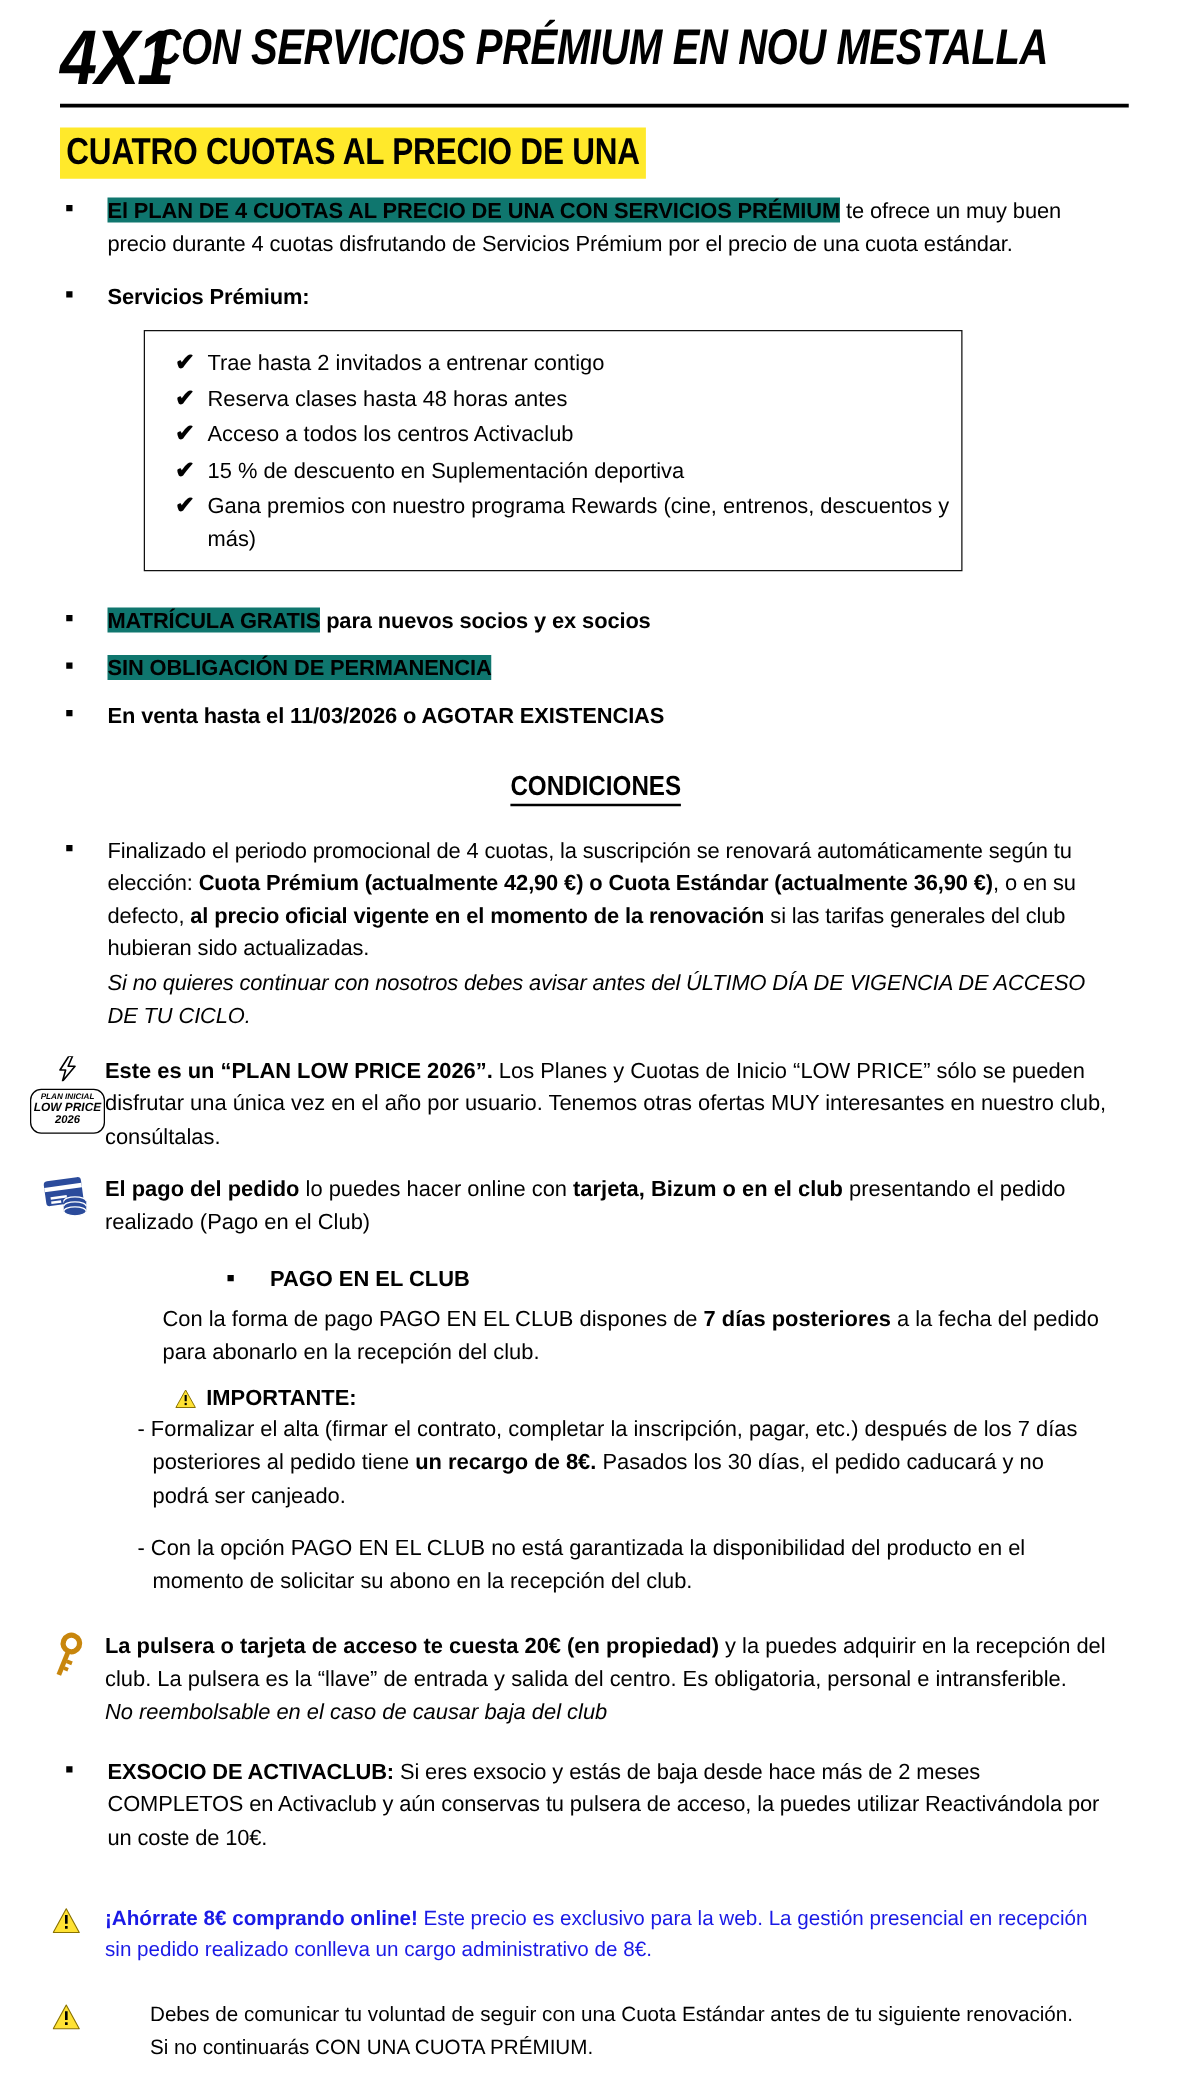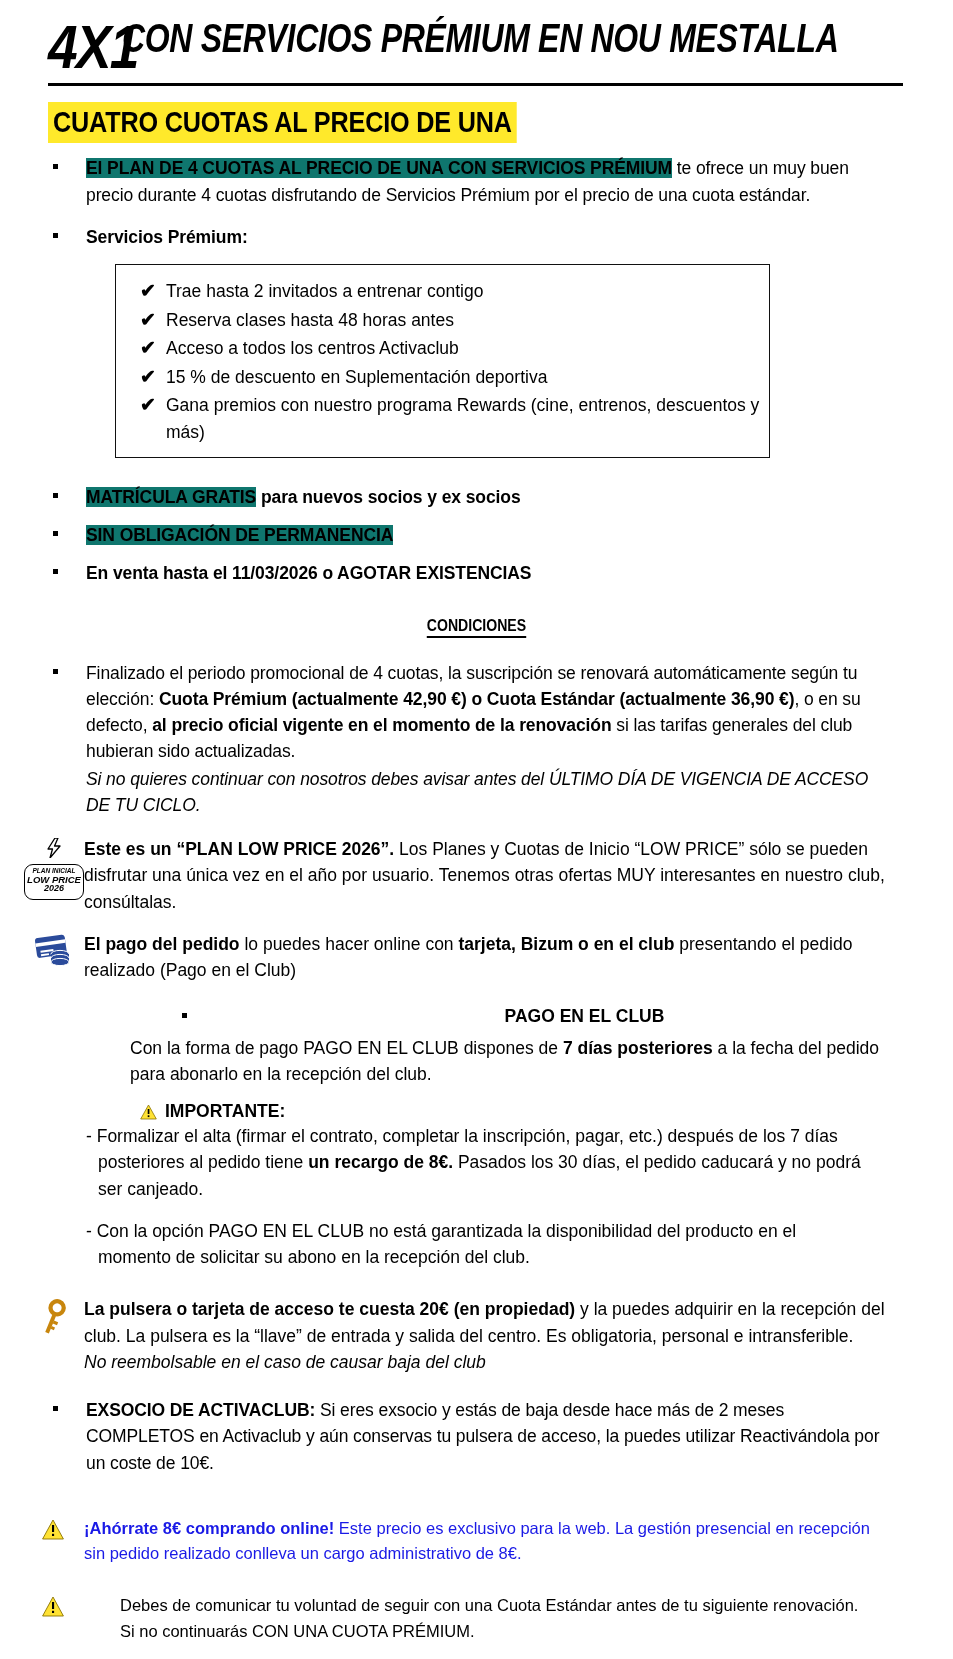--- a/index.html
+++ b/index.html
@@ -133,21 +133,21 @@
     font-size: 17.5px;
     line-height: 1.5;
   }
 
   
   .cond-title {
     text-align: center;
     margin: 30px 0 0 0;
     font-family: "Liberation Sans Narrow", "Liberation Sans", sans-serif;
     font-weight: 700;
-    font-size: 16px;
+    font-size: 22px;
   }
   .cond-title span {
     border-bottom: 2px solid #000;
     padding-bottom: 1px;
     display: inline-block;
     transform: scaleX(0.88);
   }
 
   
   .iconrow {
@@ -192,21 +192,20 @@
   .tag-l1 { font-size: 6.5px; margin-top: 3px; }
   .tag-l2 { font-size: 9.5px; }
   .tag-l3 { font-size: 9px; }
   .bolt { position: absolute; left: 22px; top: 0px; }
 
   
   .sublvl {
     margin-left: 178px;
     position: relative;
     padding-left: 0;
-    text-align: center;
   }
   .sub-bullet {
     position: relative;
     padding-left: 38px;
     font-family: "Liberation Sans Narrow", "Liberation Sans", sans-serif;
     font-weight: 700;
     font-size: 17.5px;
     line-height: 1.5;
   }
   .sub-bullet::before {
@@ -226,21 +225,21 @@
   .imp-head {
     display: flex;
     align-items: center;
     margin: 14px 0 1px 140px;
     font-family: "Liberation Sans Narrow", "Liberation Sans", sans-serif;
     font-weight: 700;
     font-size: 17.5px;
   }
   .imp-head .warn { margin-right: 8px; }
   .dashitem {
-    margin-left: 86px;
+    margin-left: 110px;
     padding-left: 12px;
     padding-right: 90px;
     text-indent: -12px;
     font-family: "Liberation Sans Narrow", "Liberation Sans", sans-serif;
     font-size: 17.5px;
     line-height: 1.5;
   }
   .dashitem + .dashitem { margin-top: 16px; }
 
   

